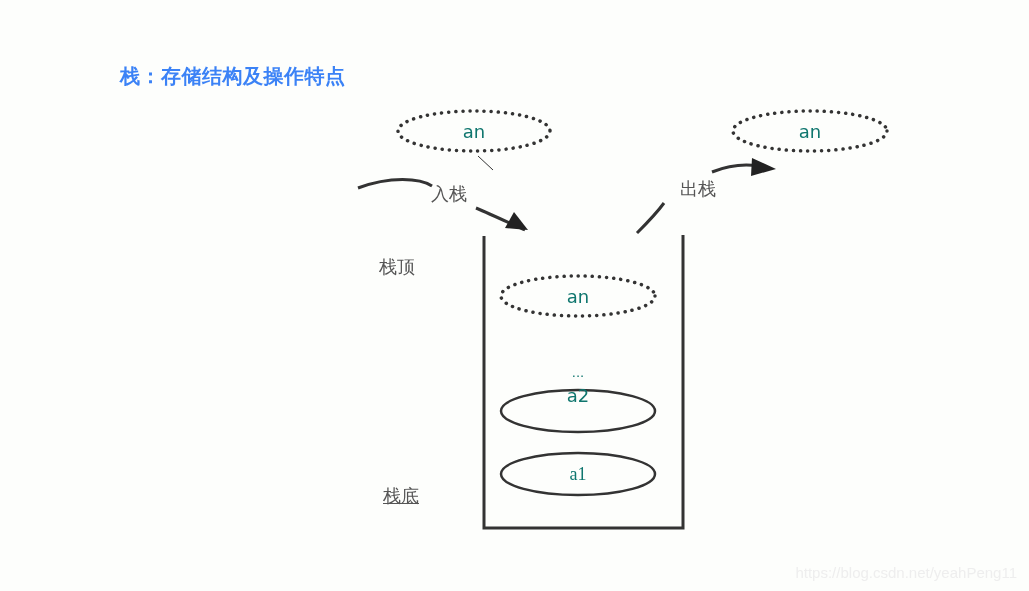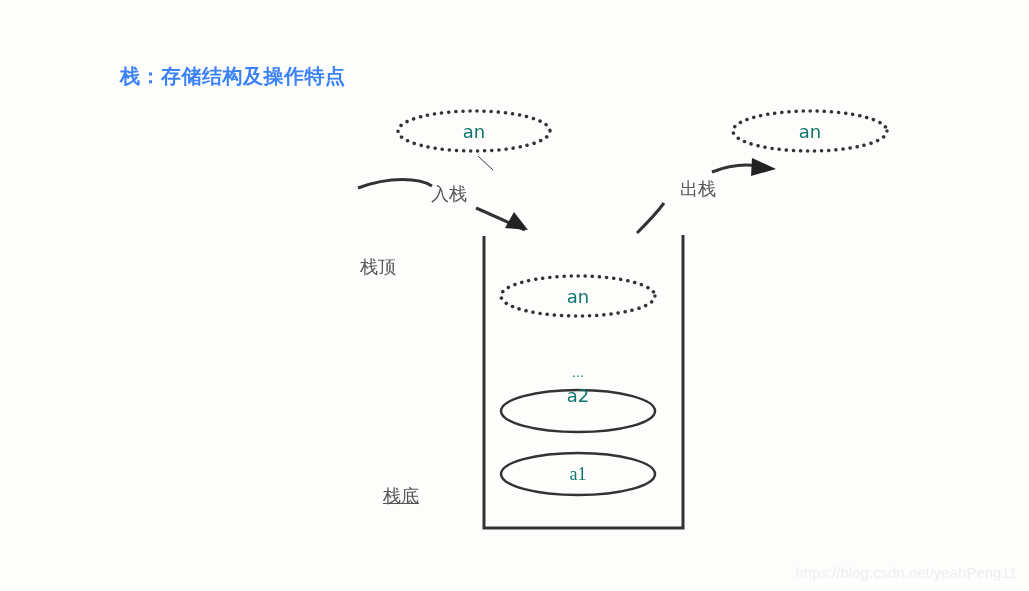--- a/index.html
+++ b/index.html
@@ -67,16 +67,16 @@
 
 <div class="node-text" style="left:474px; top:131px;">an</div>
 <div class="node-text" style="left:810px; top:131px;">an</div>
 <div class="node-text" style="left:578px; top:296px;">an</div>
 <div class="node-text" style="left:578px; top:372px; font-size:13px;">...</div>
 <div class="node-text" style="left:578px; top:395px;">a2</div>
 <div class="node-text" style="left:578px; top:474px;font-family:Liberation Serif, serif;">a1</div>
 
 <div class="label" style="left:431px; top:182px;">入栈</div>
 <div class="label" style="left:680px; top:177px;">出栈</div>
-<div class="label" style="left:360px; top:255px;">栈顶</div>
+<div class="label" style="left:379px; top:255px;">栈顶</div>
 <div class="label" style="left:383px; top:484px;text-decoration:underline;">栈底</div>
 
 <div class="watermark">https://blog.csdn.net/yeahPeng11</div>
 
 </body></html>

